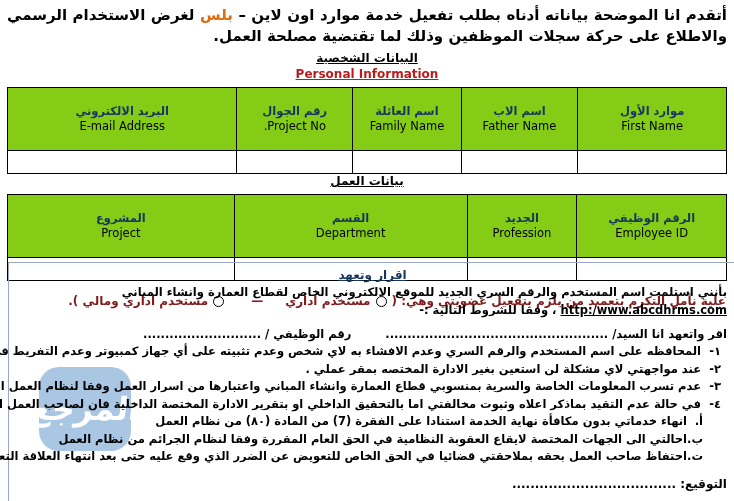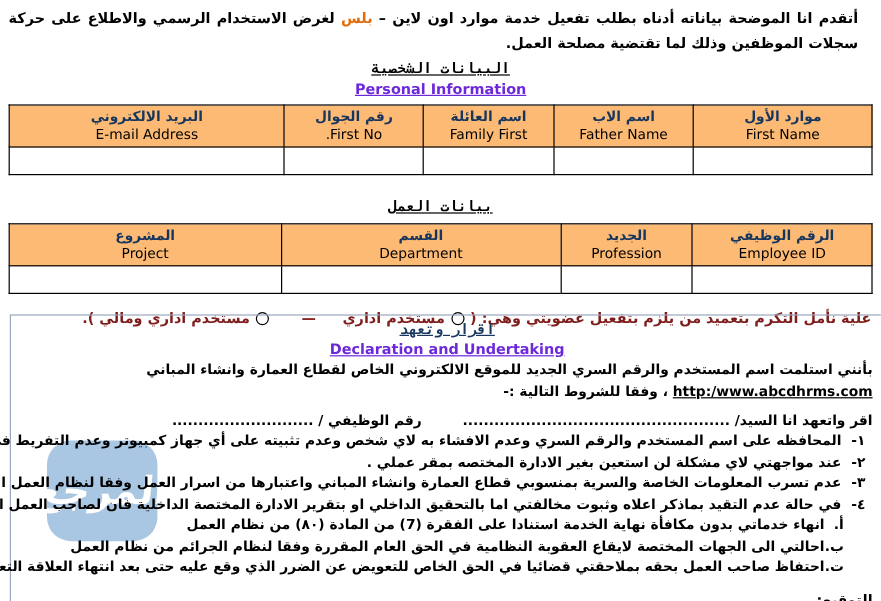--- a/index.html
+++ b/index.html
@@ -4,38 +4,38 @@
 <style>
   html,body{
     margin:0;padding:0;width:734px;height:501px;overflow:hidden;
     background:#ffffff;
     font-family:"DejaVu Sans",sans-serif;
   }
   .page{position:relative;width:734px;height:501px;direction:rtl;}
 
   
   .intro{
-    margin:0;padding:5px 19px 0 7px;
-    font-size:12px;font-weight:bold;line-height:21px;color:#000;
+    margin:0;padding:5px 7px 0 7px;
+    font-size:15px;font-weight:bold;line-height:21px;color:#000;
     text-align:justify;
   }
   .intro .hl{color:#e36c0a;}
 
   
   .sec-title{text-align:center;margin-top:4px;}
-  .sec-title .t-ar{font-size:12px;font-weight:bold;color:#000;text-decoration:underline;line-height:15px;font-family:Liberation Mono, monospace;}
-  .sec-title .t-en{font-size:12px;font-weight:bold;color:#6d28d9;text-decoration:underline;line-height:16px;}
+  .sec-title .t-ar{font-size:12px;font-weight:bold;color:#000;text-decoration:underline;line-height:15px;}
+  .sec-title .t-en{font-size:12px;font-weight:bold;color:#b91c1c;text-decoration:underline;line-height:16px;}
 
   
   table.form-table{
     width:720px;margin:5px 7px 0 7px;border-collapse:collapse;table-layout:fixed;
   }
   table.form-table th,table.form-table td{border:1px solid #000;}
   table.form-table th{
-    background:#fdba74;padding:2px 2px;vertical-align:middle;
+    background:#84cc16;padding:16px 2px;vertical-align:middle;
   }
   .h-ar{font-size:11.5px;font-weight:bold;color:#17365d;line-height:15px;text-align:center;}
   .h-en{font-size:11.5px;font-weight:normal;color:#000;line-height:15px;text-align:center;}
   tr.empty td{height:20px;background:#fff;}
 
   
   .approval{
     margin:11px 8px 0 8px;text-align:right;
     font-size:12px;font-weight:bold;color:#7f1d1d;line-height:18px;white-space:nowrap;
   }
@@ -92,42 +92,42 @@
       <th style="width:20.7%">
             <div class="h-ar">موارد الأول</div>
             <div class="h-en">First Name</div>
           </th>
       <th style="width:16.1%">
             <div class="h-ar">اسم الاب</div>
             <div class="h-en">Father Name</div>
           </th>
       <th style="width:14.9%">
             <div class="h-ar">اسم العائلة</div>
-            <div class="h-en">Family First</div>
+            <div class="h-en">Family Name</div>
           </th>
       <th style="width:16.0%">
             <div class="h-ar">رقم الجوال</div>
-            <div class="h-en">First No.</div>
+            <div class="h-en">Project No.</div>
           </th>
       <th style="width:32.3%">
             <div class="h-ar">البريد الالكتروني</div>
             <div class="h-en">E-mail Address</div>
           </th>
     </tr>
     <tr class="empty">
       <td></td>
       <td></td>
       <td></td>
       <td></td>
       <td></td>
     </tr>
   </tbody>
     </table>
 
-  <div class="sec-title" style="margin-top:20px">
+  <div class="sec-title" style="margin-top:0">
     <div class="t-ar">بيانات العمل</div>
   </div>
 
   <table class="form-table">
     <tbody>
         <tr class="head">
       <th style="width:20.7%">
             <div class="h-ar">الرقم الوظيفي</div>
             <div class="h-en">Employee ID</div>
           </th>
@@ -156,21 +156,20 @@
   <div class="approval"><span>علية نأمل التكرم بتعميد من يلزم بتفعيل عضويتي وهي: (</span><span class="radio"></span><span>مستخدم اداري</span><span class="dash">—</span><span class="radio"></span><span>مستخدم اداري ومالي</span> <span>).</span></div>
 
   <div class="decl-box">
     <div class="watermark">
         <span>المرجع</span>
       </div>
     <div class="decl-inner">
 
       <div class="sec-title" style="margin-top:2px">
         <div class="t-ar" style="color:#17365d">اقرار وتعهد</div>
-        <div class="t-en">Declaration and Undertaking</div>
       </div>
 
       <div class="decl-line"><span>بأنني استلمت اسم المستخدم والرقم السري الجديد للموقع الالكتروني الخاص لقطاع العمارة وانشاء المباني </span><a class="url">http:/www.abcdhrms.com</a><span> ، وفقا للشروط التالية :-</span></div>
 
       <div class="decl-line line1" style="margin-top:6px"><span>اقر واتعهد انا السيد/ </span><span class="dots">...................................................</span><span class="gap"></span><span>رقم الوظيفي / </span><span class="dots">...........................</span></div>
 
       <div class="item"><span class="num">١-</span><span>المحافظه على اسم المستخدم والرقم السري وعدم الافشاء به لاي شخص وعدم تثبيته على أي جهاز كمبيوتر وعدم التفريط في المعلومات لتجنب الدخول غير المشروع</span></div>
       <div class="item"><span class="num">٢-</span><span>عند مواجهتي لاي مشكلة لن استعين بغير الادارة المختصه بمقر عملي .</span></div>
       <div class="item"><span class="num">٣-</span><span>عدم تسرب المعلومات الخاصة والسرية بمنسوبي قطاع العمارة وانشاء المباني واعتبارها من اسرار العمل وفقا لنظام العمل السعودي .</span></div>
       <div class="item"><span class="num">٤-</span><span>في حالة عدم التقيد بماذكر اعلاه وثبوت مخالفتي اما بالتحقيق الداخلي او بتقرير الادارة المختصة الداخلية فان لصاحب العمل ايقاع العقوبات الاتيه :</span></div>

